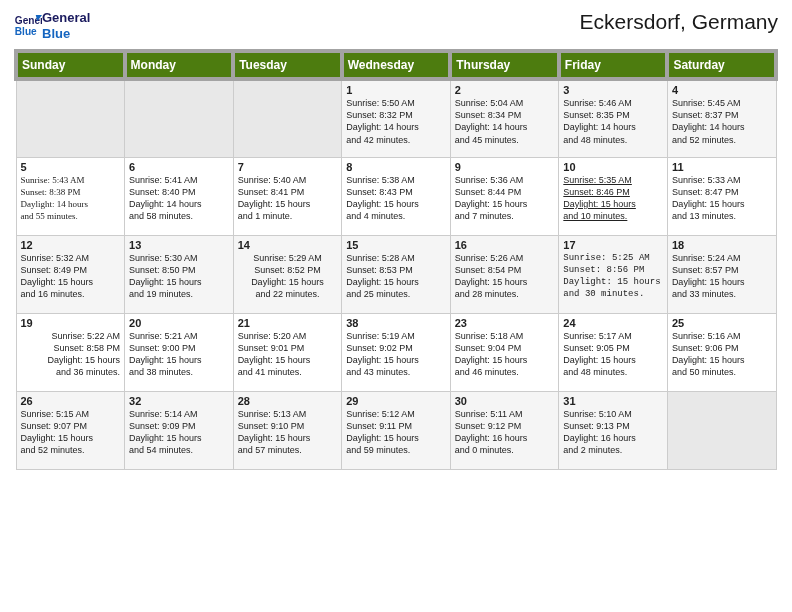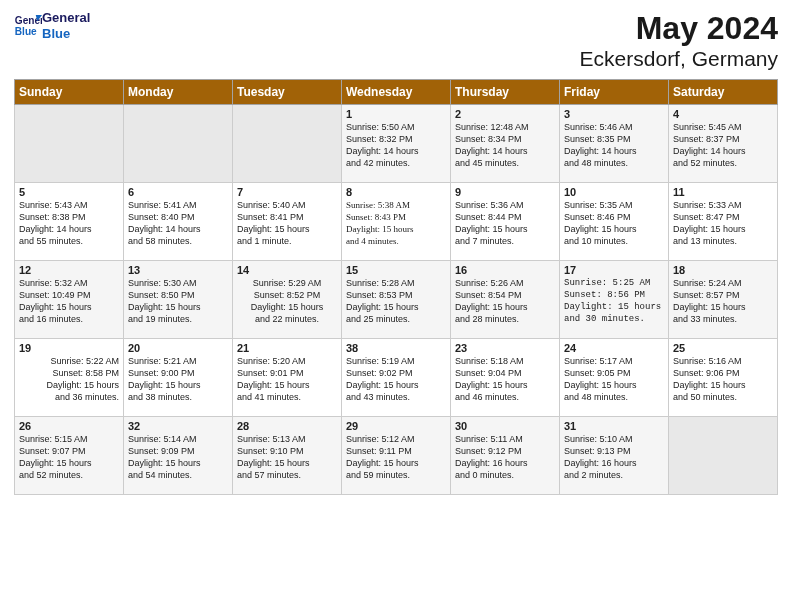--- a/index.html
+++ b/index.html
@@ -43,27 +43,27 @@
       font-size: 21px;
       font-weight: normal;
       color: #1a1a1a;
     }
     .calendar {
       width: 100%;
       border-collapse: collapse;
       table-layout: fixed;
     }
     .calendar thead tr th {
-      background: #a16207;
+      background: #4d7c0f;
       color: #fff;
       font-size: 12px;
       font-weight: bold;
       padding: 5px 4px;
       text-align: left;
-      border: 1px solid #a3a3a3;
+      border: 4px solid #a3a3a3;
     }
     .calendar tbody tr td {
       border: 1px solid #ccc;
       vertical-align: top;
       padding: 3px 4px;
       font-size: 9.5px;
       color: #222;
       height: 78px;
       background: #fff;
     }
@@ -98,21 +98,20 @@
         <text x="1" y="16" font-size="13" font-weight="bold" fill="#1a1a5e" font-family="Arial">General</text>
         <text x="1" y="29" font-size="13" font-weight="bold" fill="#1565c0" font-family="Arial">Blue</text>
         <polygon points="28,4 36,4 30,12" fill="#1565c0"></polygon>
       </svg>
       <div>
         <div style="font-size:13px;font-weight:bold;color:#1a1a5e;line-height:1.2">General</div>
         <div style="font-size:13px;font-weight:bold;color:#1565c0;line-height:1.2">Blue</div>
       </div>
     </div>
     <div class="title-block">
-      <h1>May 2024</h1>
       <h2>Eckersdorf, Germany</h2>
     </div>
   </div>
 
   <table class="calendar">
     <thead>
       <tr>
       <th>Sunday</th>
           <th>Monday</th>
           <th>Tuesday</th>
@@ -129,21 +128,21 @@
           <td class="empty-cell"></td>
           <td>
             <span class="day-num">1</span>
             <div class="cell-info" style="white-space: pre-line;">Sunrise: 5:50 AM
 Sunset: 8:32 PM
 Daylight: 14 hours
 and 42 minutes.</div>
           </td>
           <td>
             <span class="day-num">2</span>
-            <div class="cell-info" style="white-space: pre-line;">Sunrise: 12:48 AM
+            <div class="cell-info" style="white-space: pre-line;">Sunrise: 5:04 AM
 Sunset: 8:34 PM
 Daylight: 14 hours
 and 45 minutes.</div>
           </td>
           <td>
             <span class="day-num">3</span>
             <div class="cell-info" style="white-space: pre-line;">Sunrise: 5:46 AM
 Sunset: 8:35 PM
 Daylight: 14 hours
 and 48 minutes.</div>
@@ -152,73 +151,73 @@
             <span class="day-num">4</span>
             <div class="cell-info" style="white-space: pre-line;">Sunrise: 5:45 AM
 Sunset: 8:37 PM
 Daylight: 14 hours
 and 52 minutes.</div>
           </td>
         </tr>
         <tr>
           <td>
             <span class="day-num">5</span>
-            <div class="cell-info" style="white-space: pre-line;">Sunrise: 5:43 AM
+            <div class="cell-info" style="white-space: pre-line; font-family: Liberation Serif, serif;">Sunrise: 5:43 AM
 Sunset: 8:38 PM
 Daylight: 14 hours
 and 55 minutes.</div>
           </td>
           <td>
             <span class="day-num">6</span>
             <div class="cell-info" style="white-space: pre-line;">Sunrise: 5:41 AM
 Sunset: 8:40 PM
 Daylight: 14 hours
 and 58 minutes.</div>
           </td>
           <td>
             <span class="day-num">7</span>
             <div class="cell-info" style="white-space: pre-line;">Sunrise: 5:40 AM
 Sunset: 8:41 PM
 Daylight: 15 hours
 and 1 minute.</div>
           </td>
           <td>
             <span class="day-num">8</span>
-            <div class="cell-info" style="white-space: pre-line; font-family: Liberation Serif, serif;">Sunrise: 5:38 AM
+            <div class="cell-info" style="white-space: pre-line;">Sunrise: 5:38 AM
 Sunset: 8:43 PM
 Daylight: 15 hours
 and 4 minutes.</div>
           </td>
           <td>
             <span class="day-num">9</span>
             <div class="cell-info" style="white-space: pre-line;">Sunrise: 5:36 AM
 Sunset: 8:44 PM
 Daylight: 15 hours
 and 7 minutes.</div>
           </td>
           <td>
             <span class="day-num">10</span>
-            <div class="cell-info" style="white-space: pre-line;">Sunrise: 5:35 AM
+            <div class="cell-info" style="white-space: pre-line; text-decoration: underline;">Sunrise: 5:35 AM
 Sunset: 8:46 PM
 Daylight: 15 hours
 and 10 minutes.</div>
           </td>
           <td>
             <span class="day-num">11</span>
             <div class="cell-info" style="white-space: pre-line;">Sunrise: 5:33 AM
 Sunset: 8:47 PM
 Daylight: 15 hours
 and 13 minutes.</div>
           </td>
         </tr>
         <tr>
           <td>
             <span class="day-num">12</span>
             <div class="cell-info" style="white-space: pre-line;">Sunrise: 5:32 AM
-Sunset: 10:49 PM
+Sunset: 8:49 PM
 Daylight: 15 hours
 and 16 minutes.</div>
           </td>
           <td>
             <span class="day-num">13</span>
             <div class="cell-info" style="white-space: pre-line;">Sunrise: 5:30 AM
 Sunset: 8:50 PM
 Daylight: 15 hours
 and 19 minutes.</div>
           </td>

